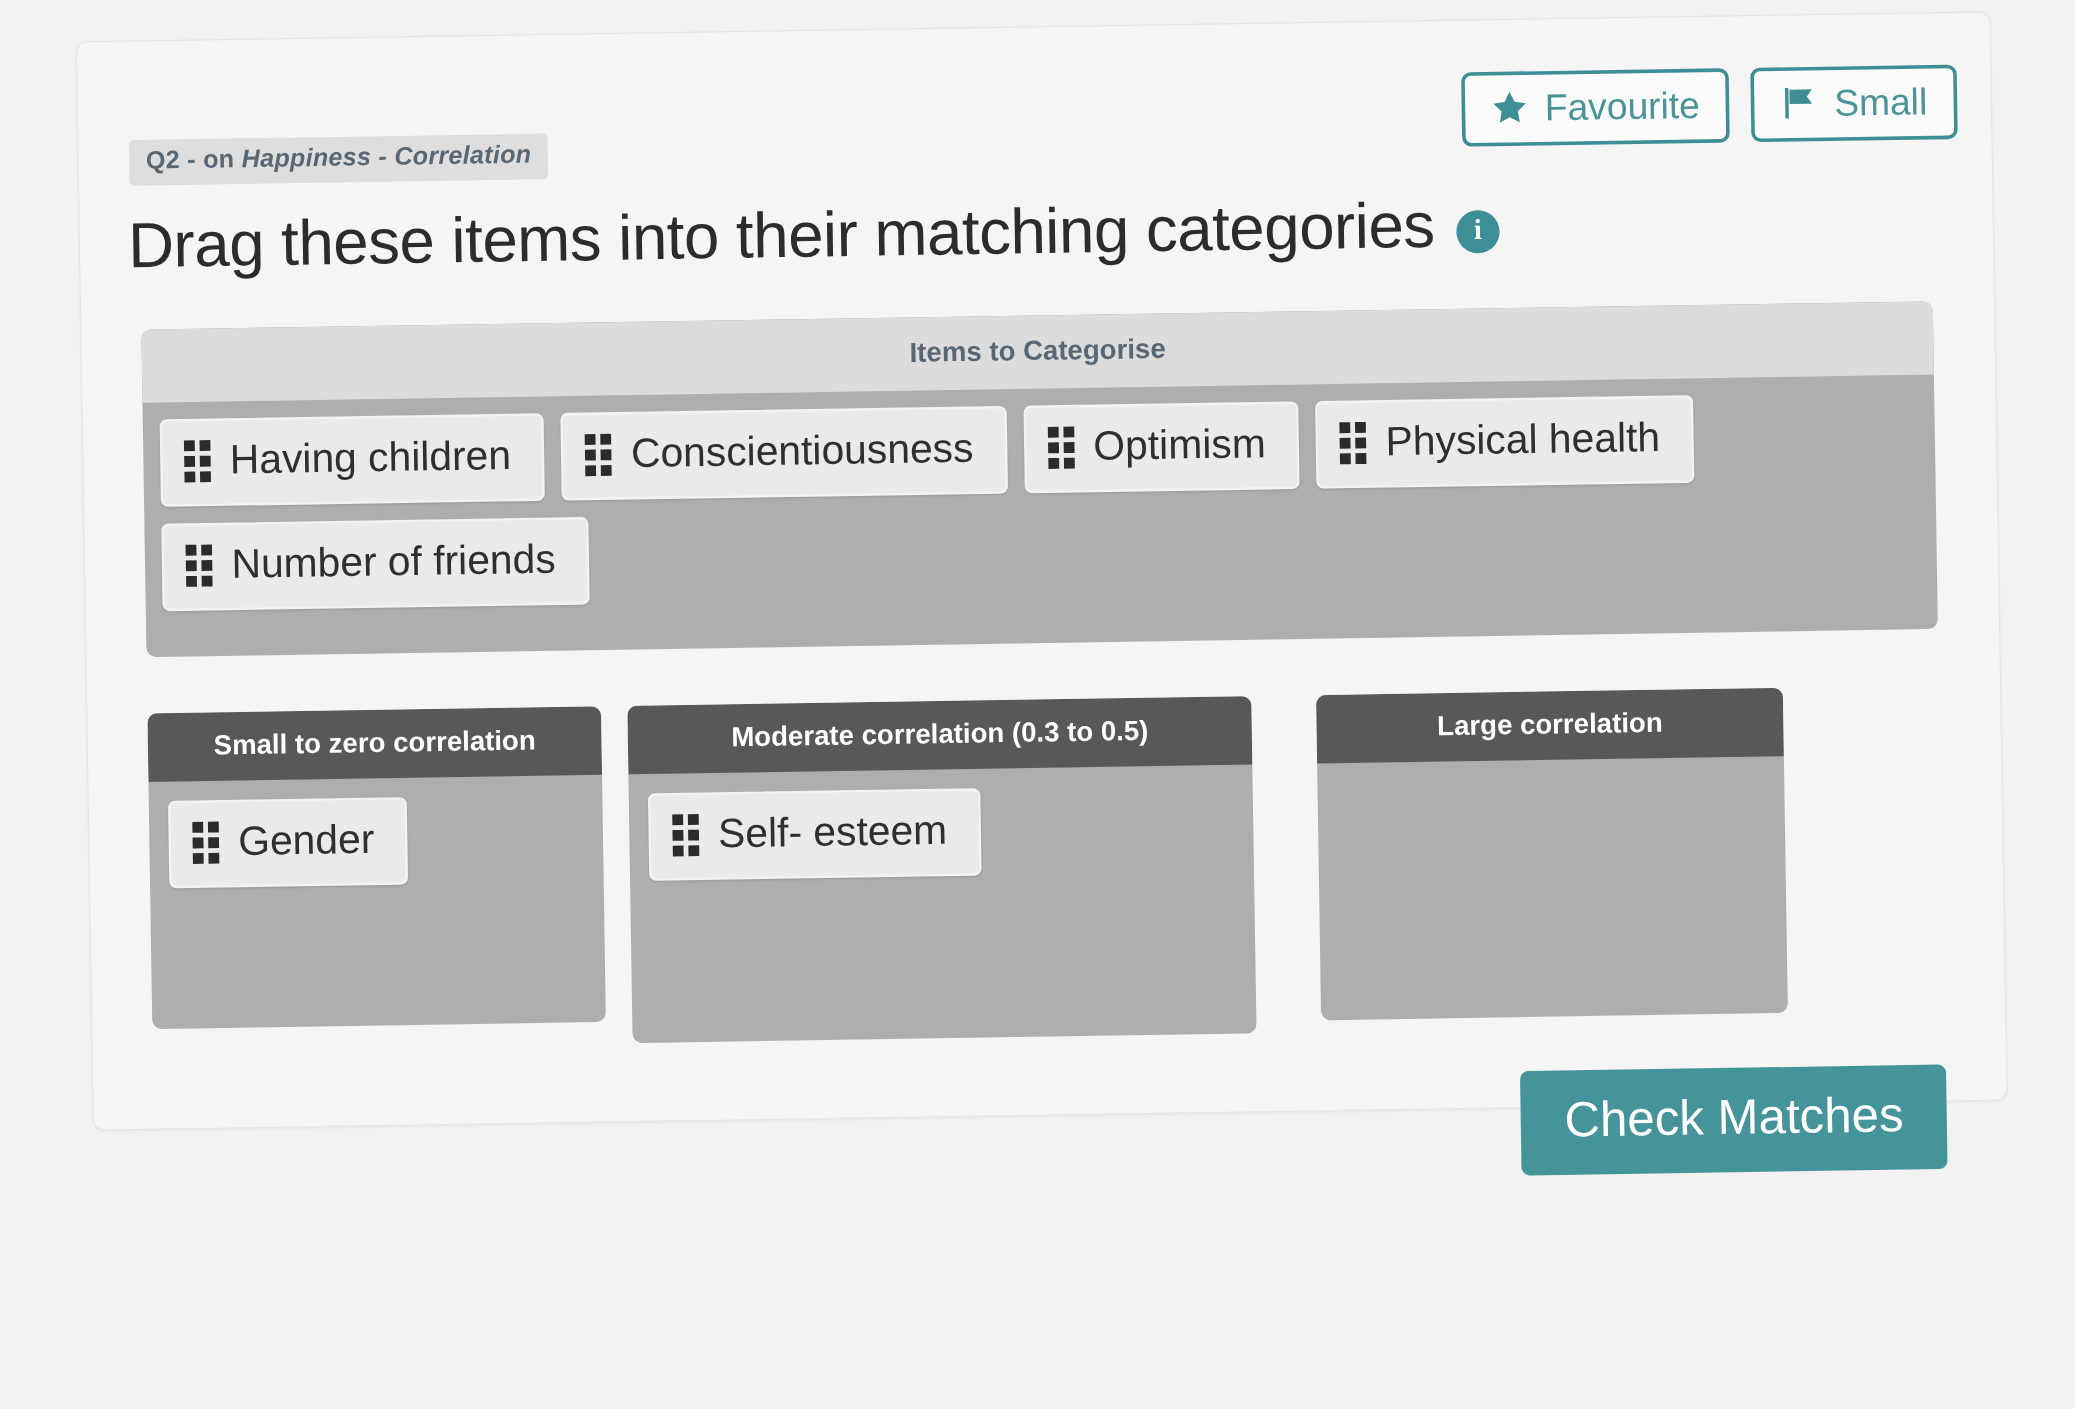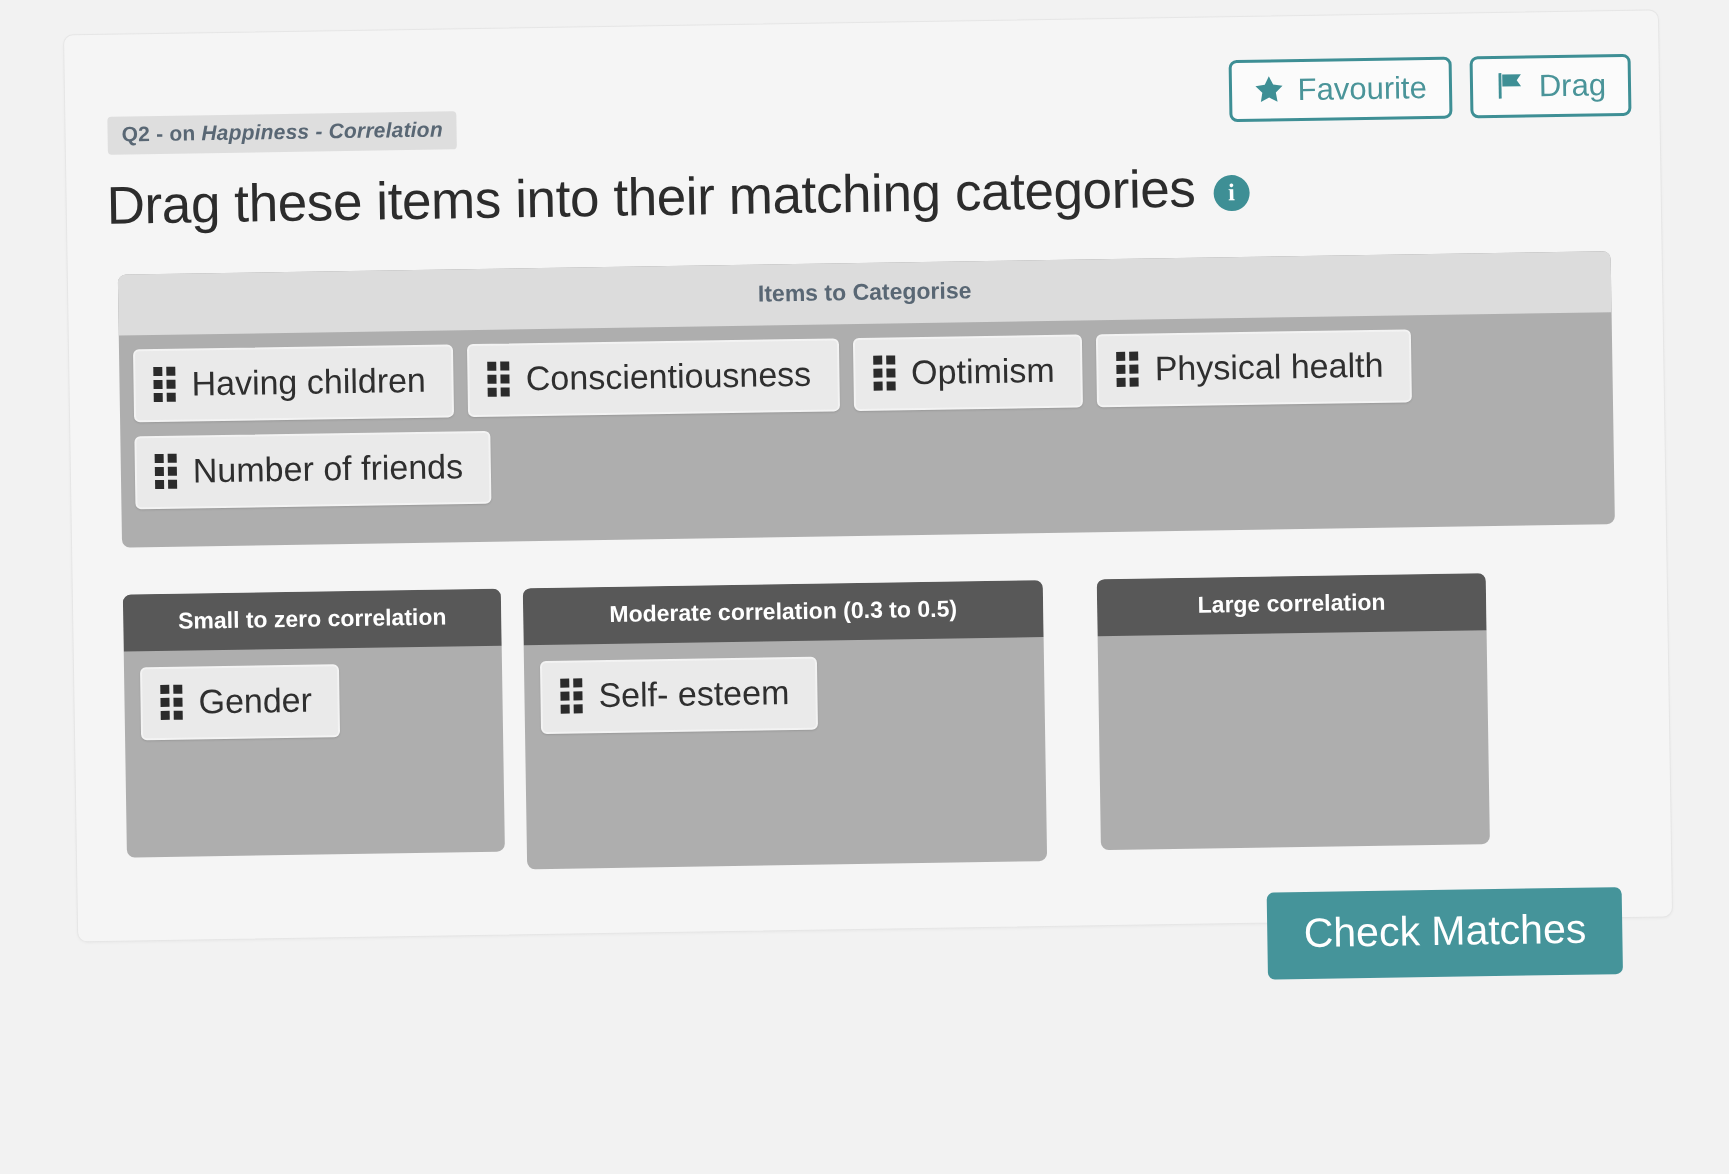--- a/index.html
+++ b/index.html
@@ -227,21 +227,21 @@
         </span>
         <span>Favourite</span>
       </div>
       <div class="hdr-btn">
         <span>
           <svg width="34" height="34" viewBox="0 0 24 24">
               <path fill="#3e8f95" d="M4 3h2v18H4z"></path>
               <path fill="#3e8f95" d="M6.6 4h13.2l-3 4.2 3 4.3H6.6z"></path>
             </svg>
         </span>
-        <span>Drag</span>
+        <span>Small</span>
       </div>
     </div>
 
     <div class="title-row">
       <div class="title">Drag these items into their matching categories</div>
       <div class="info-icon">i</div>
     </div>
 
     <div class="pool">
       <div class="pool-head">Items to Categorise</div>

